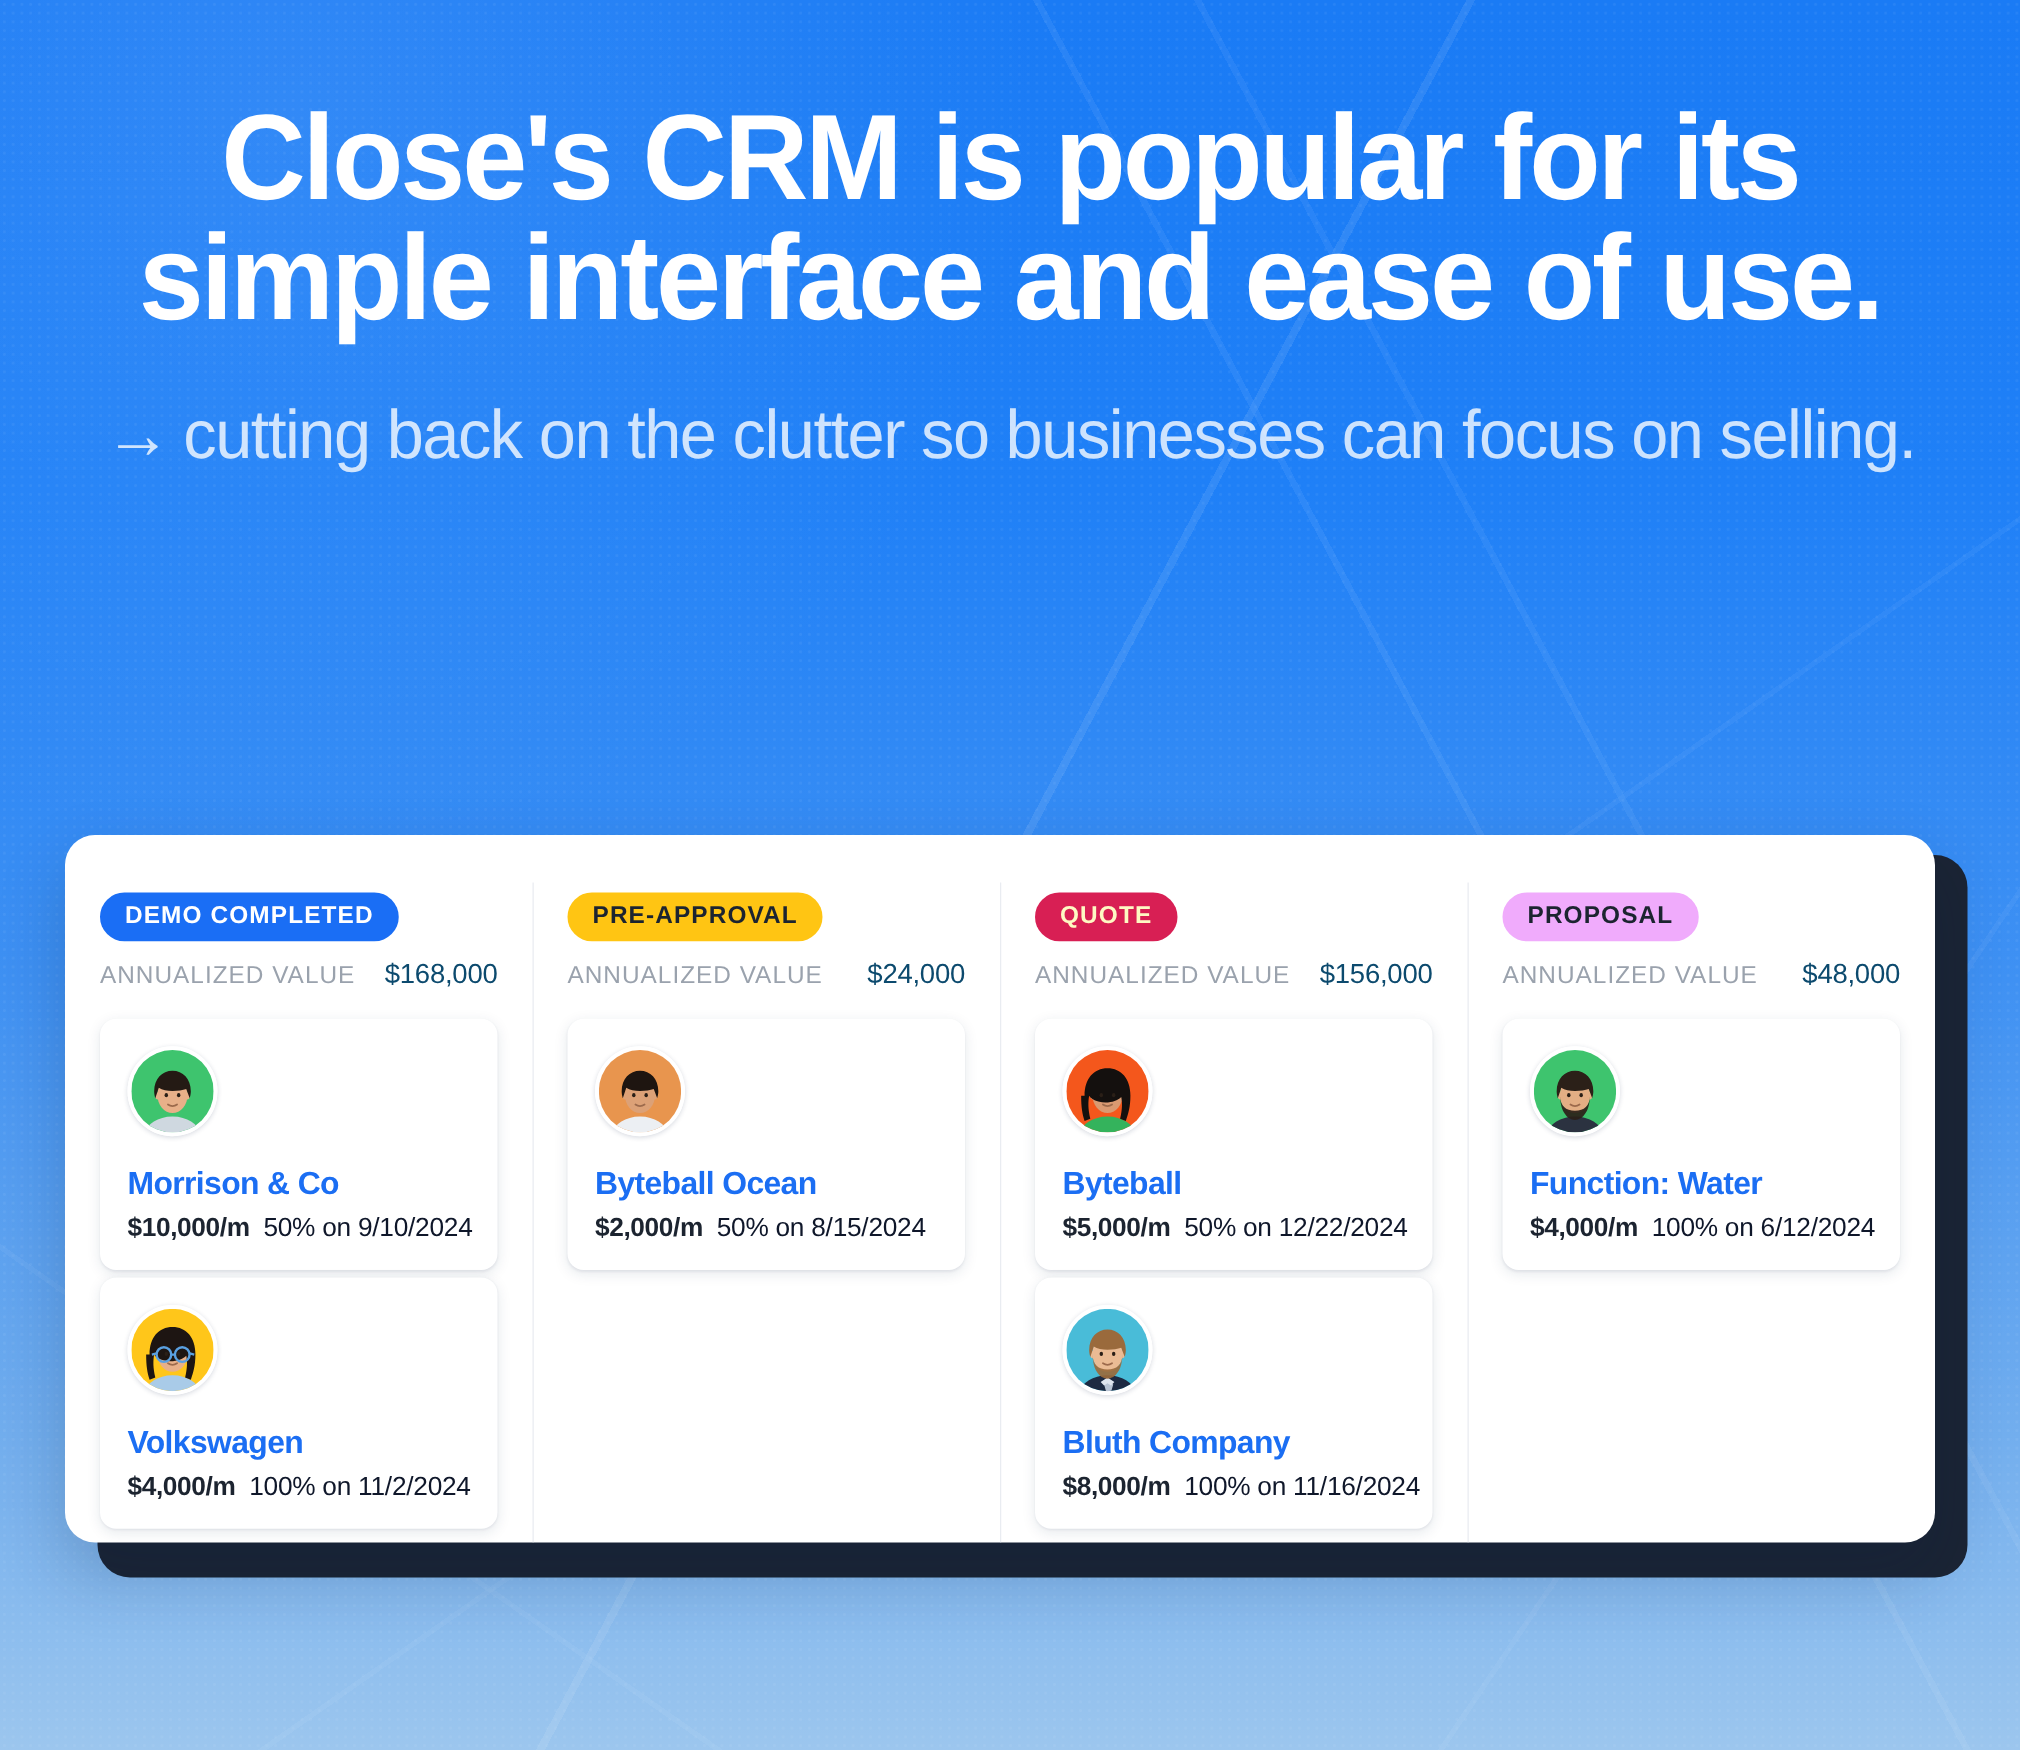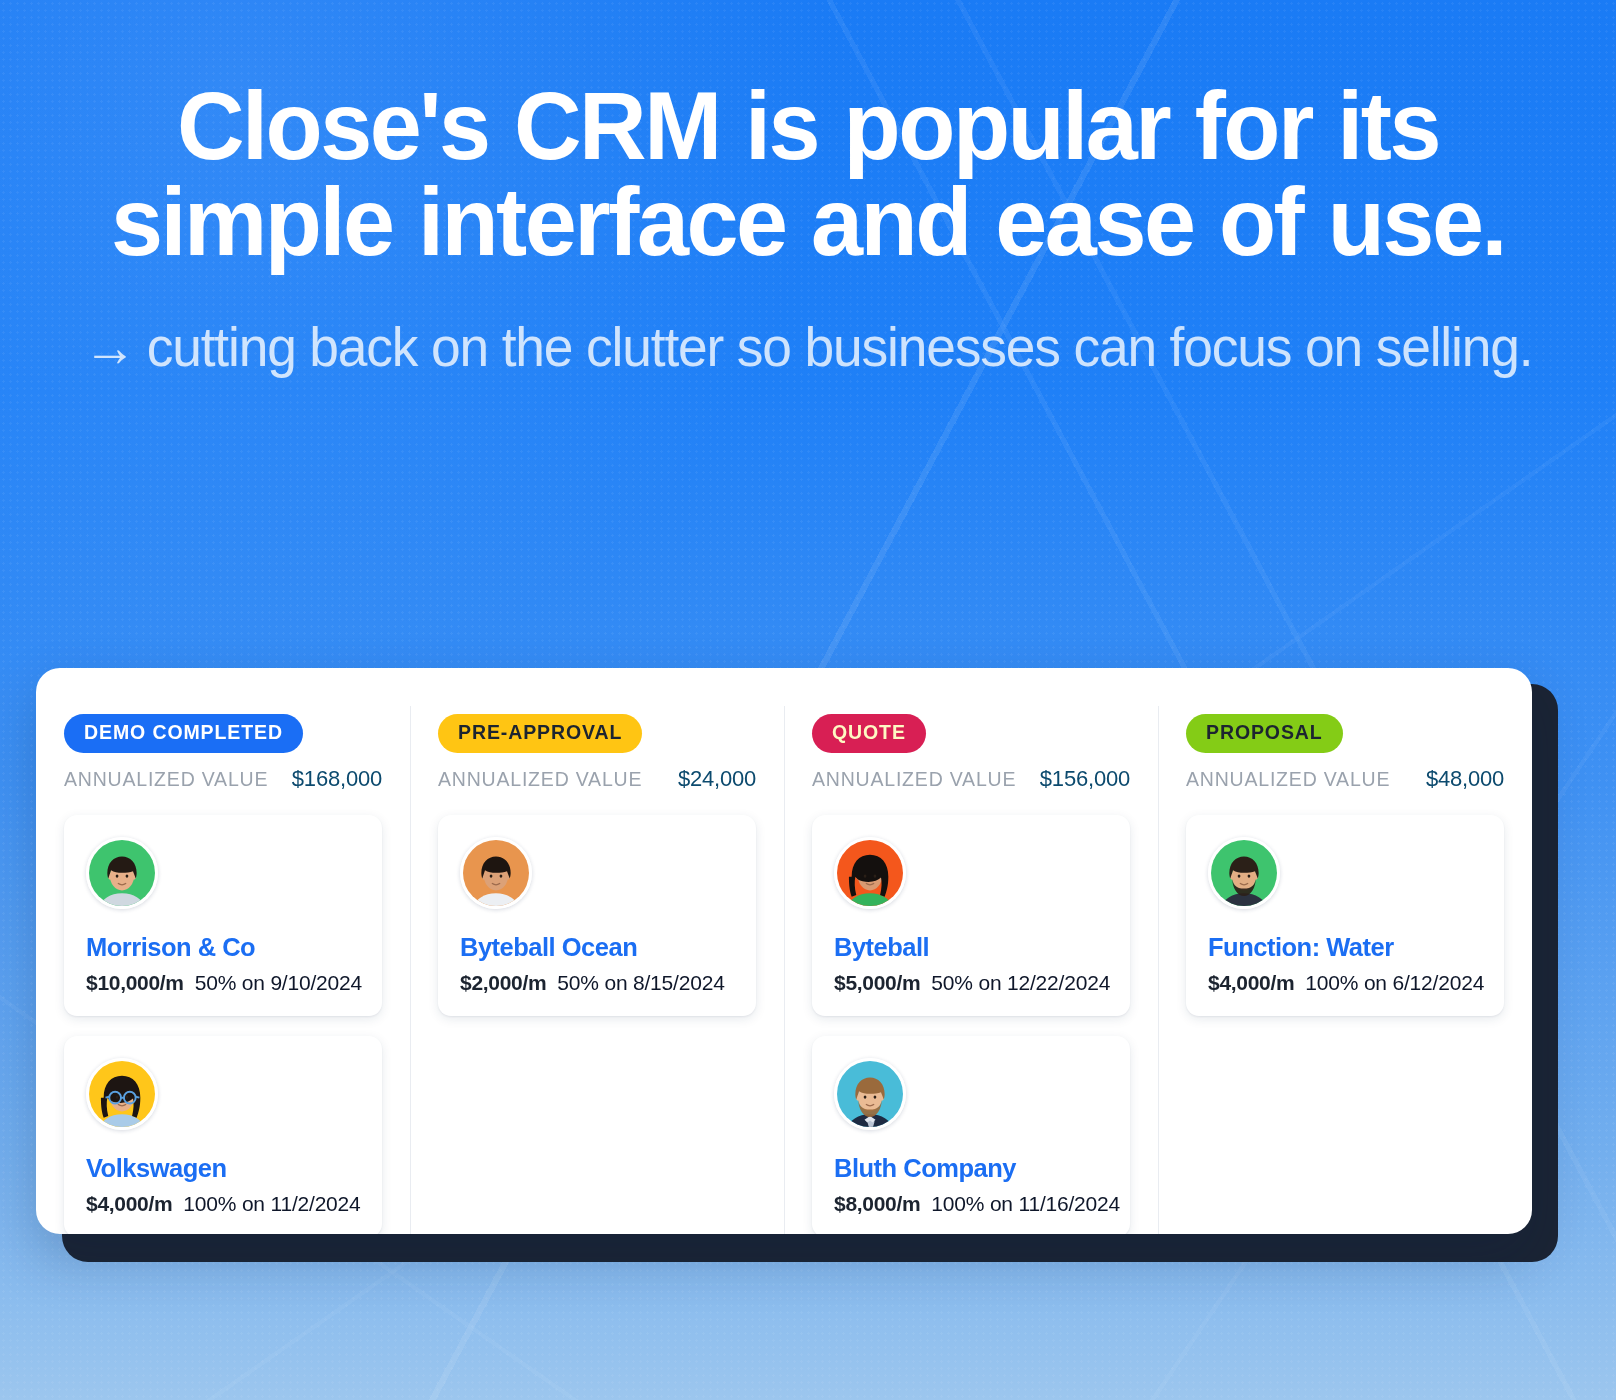--- a/index.html
+++ b/index.html
@@ -63,21 +63,21 @@
     font-weight:normal;
     letter-spacing:-1.2px;
     transform:scaleX(.97);
     transform-origin:center top;
   }
   .subhead .arrow{ letter-spacing:0; padding-right:10px; }
 
   
   .app-shell{
     position:absolute;
-    left:36px; top:668px;
+    left:52px; top:668px;
     width:1548px; height:580px;
     z-index:4;
   }
   .app-frame{   
     position:absolute;
     left:26px; top:16px;
     width:1496px; height:578px;
     background:#1b2434;
     border-radius:26px;
   }
@@ -140,21 +140,21 @@
     letter-spacing:-.2px;
     white-space:nowrap;
   }
 
   .cards{ margin-top:21px; }
 
   .lead-card{
     background:#ffffff;
     border-radius:13px;
     padding:22px 22px 21px 22px;
-    margin-bottom:20px;
+    margin-bottom:6px;
     box-shadow:0 3px 11px rgba(24,45,80,.10), 0 1px 2px rgba(24,45,80,.07);
   }
   .avatar{
     width:72px; height:72px;
     border-radius:50%;
     position:relative;
     overflow:hidden;
     border:3px solid #fff;
     box-shadow:0 1px 4px rgba(20,40,80,.18);
     flex:0 0 auto;
@@ -318,21 +318,21 @@
     <path d="M32 47.5c2.4 1.7 5.6 1.7 8 0" stroke="#9c6a4c" stroke-width="1.5" fill="none" stroke-linecap="round"></path>
 
   </svg>
                 </div>
                 <div class="lead-name">Bluth Company</div>
                 <div class="lead-meta"><span class="lead-mrr">$8,000/m</span><span class="lead-prob">100% on 11/16/2024</span></div>
               </div>
             </div></div>
         </div>
         <div class="column">
-          <div class="col-body"><span class="badge" style="background: #84cc16; color: rgb(28, 36, 48);">PROPOSAL</span><div class="value-row">
+          <div class="col-body"><span class="badge" style="background: #f0abfc; color: rgb(28, 36, 48);">PROPOSAL</span><div class="value-row">
               <span class="value-label">ANNUALIZED VALUE</span>
               <span class="value-amount">$48,000</span>
             </div><div class="cards">
               <div class="lead-card">
                 <div class="avatar">
                   <svg viewBox="0 0 72 72" xmlns="http://www.w3.org/2000/svg">
     <rect width="72" height="72" fill="#3ec46e"></rect>
     <path d="M36 58c13 0 22 7 25 14H11c3-7 12-14 25-14z" fill="#2b3240"></path>
 
     <ellipse cx="36" cy="39" rx="13.2" ry="16" fill="#e3ae84"></ellipse>

